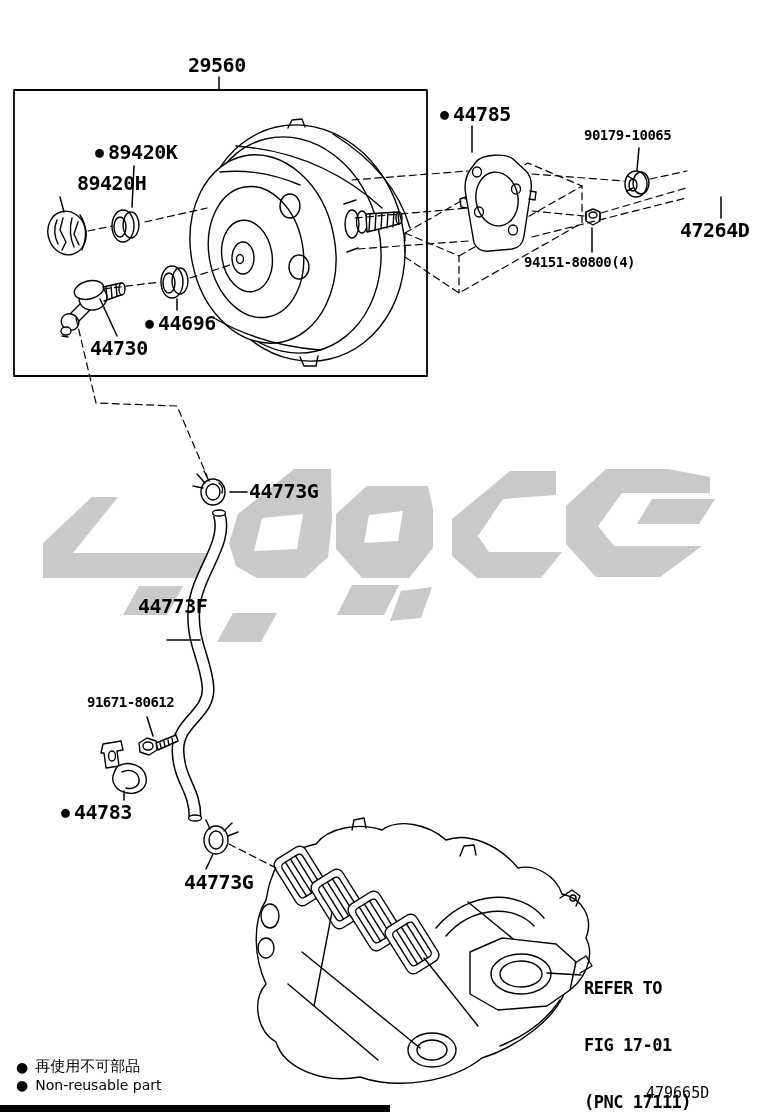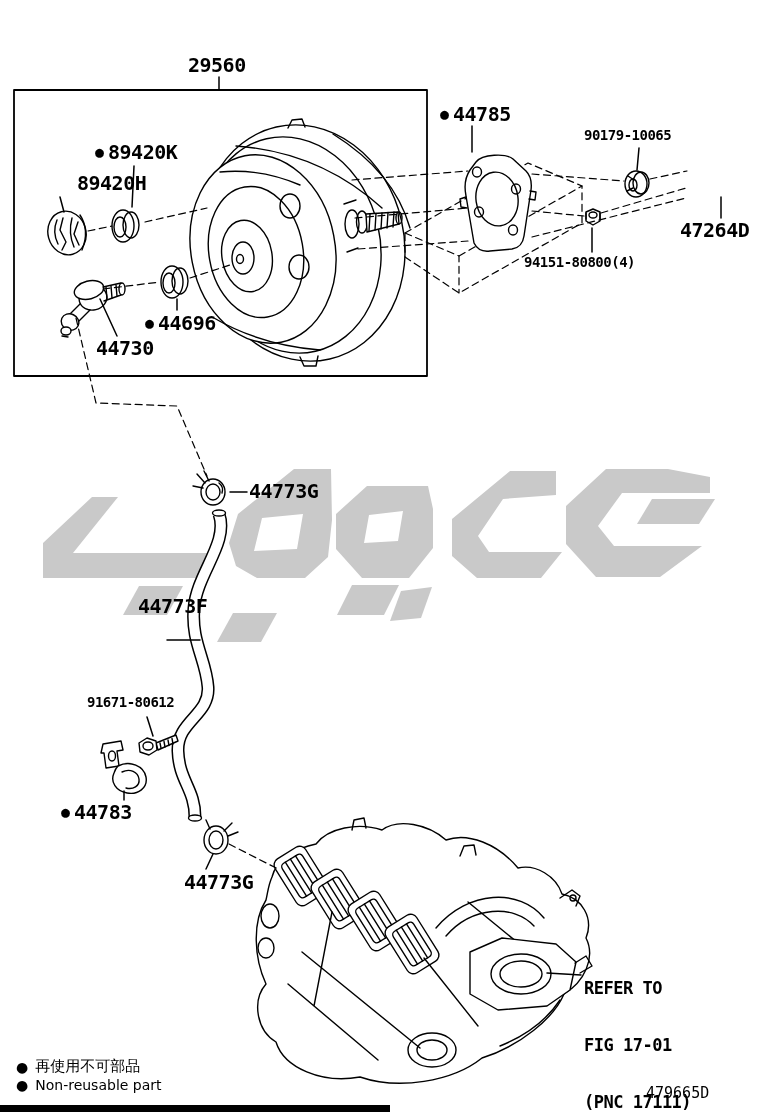--- a/index.html
+++ b/index.html
@@ -280,21 +280,21 @@
 
   <div class="callout fs18" style="left:524px;top:255px;">
     <span>94151-80800(4)</span>
   </div>
 
   <div class="callout fs20" style="left:145px;top:313px;">
     <span class="dot">●</span>
     <span>44696</span>
   </div>
 
-  <div class="callout fs20" style="left:96px;top:338px;align-items:center;">
+  <div class="callout fs20" style="left:90px;top:338px;align-items:center;">
     <span>44730</span>
   </div>
 
   <div class="callout fs20" style="left:249px;top:481px;">
     <span>44773G</span>
   </div>
 
   <div class="callout fs20" style="left:93px;top:596px;margin-left:45px;">
     <span>44773F</span>
   </div>

